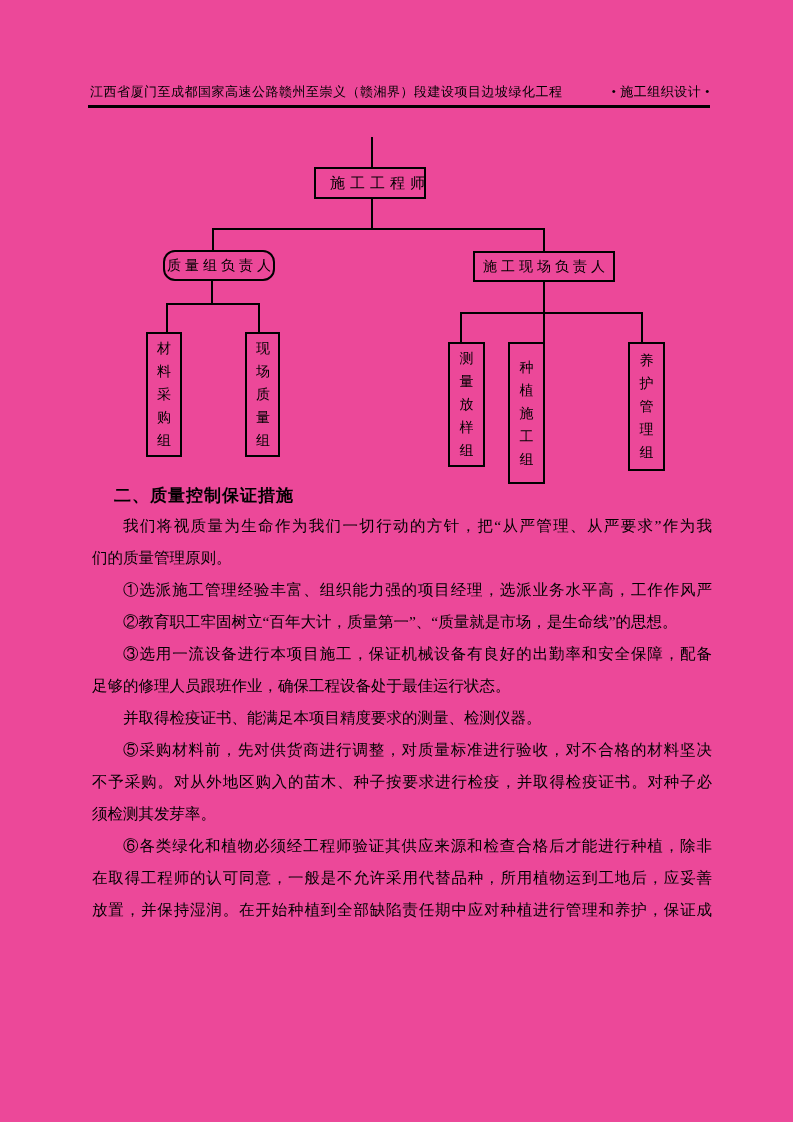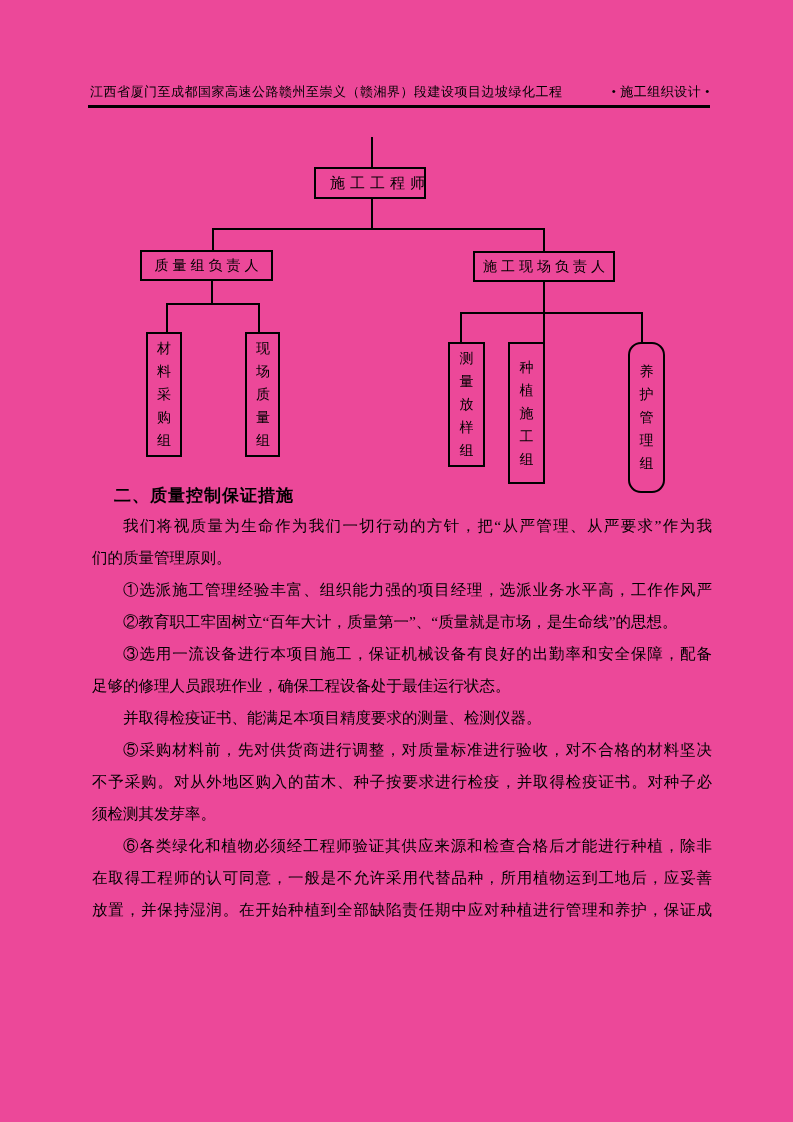--- a/index.html
+++ b/index.html
@@ -92,36 +92,36 @@
     <div class="cline vline" style="left:258px; top:303px; height:29px;"></div>
 
     <div class="cline vline" style="left:543px; top:282px; height:30px;"></div>
     <div class="cline hline" style="left:460px; top:312px; width:183px;"></div>
     <div class="cline vline" style="left:460px; top:312px; height:30px;"></div>
     <div class="cline vline" style="left:543px; top:312px; height:30px;"></div>
     <div class="cline vline" style="left:641px; top:312px; height:30px;"></div>
 
     <div class="cbox root" style="left:314px; top:167px; width:112px; height:32px;padding-left:15px;">施工工程师</div>
 
-    <div class="cbox" style="left:140px; top:250px; width:133px; height:31px;">质量组负责人</div>
+    <div class="cbox" style="left:163px; top:250px; width:112px; height:31px;border-radius:12px;">质量组负责人</div>
     <div class="cbox" style="left:473px; top:251px; width:142px; height:31px;">施工现场负责人</div>
 
     <div class="vbox" style="left:146px; top:332px; width:36px; height:125px;">
       <span>材料采购组</span>
     </div>
     <div class="vbox" style="left:245px; top:332px; width:35px; height:125px;text-align:right;">
       <span>现场质量组</span>
     </div>
     <div class="vbox" style="left:448px; top:342px; width:37px; height:125px;">
       <span>测量放样组</span>
     </div>
     <div class="vbox" style="left:508px; top:342px; width:37px; height:142px;">
       <span>种植施工组</span>
     </div>
-    <div class="vbox" style="left:628px; top:342px; width:37px; height:151px;border-radius:13px;">
+    <div class="vbox" style="left:628px; top:342px; width:37px; height:129px;">
       <span>养护管理组</span>
     </div>
   </div>
 
   <div class="section-heading">二、质量控制保证措施</div>
 
   <div class="body-text" id="body-text">
       <div>
         <div class="line first fill">我们将视质量为生命作为我们一切行动的方针，把“从严管理、从严要求”作为我</div>
         <div class="line">们的质量管理原则。</div>

